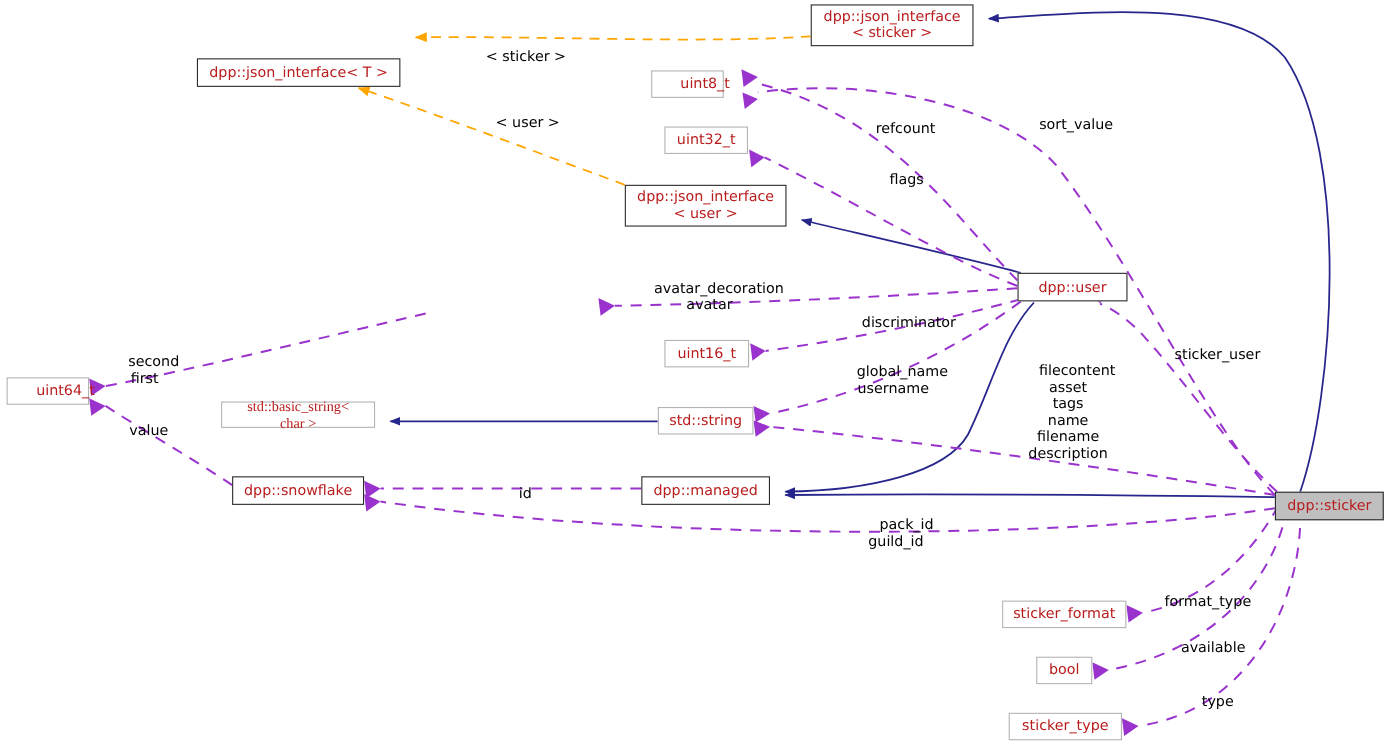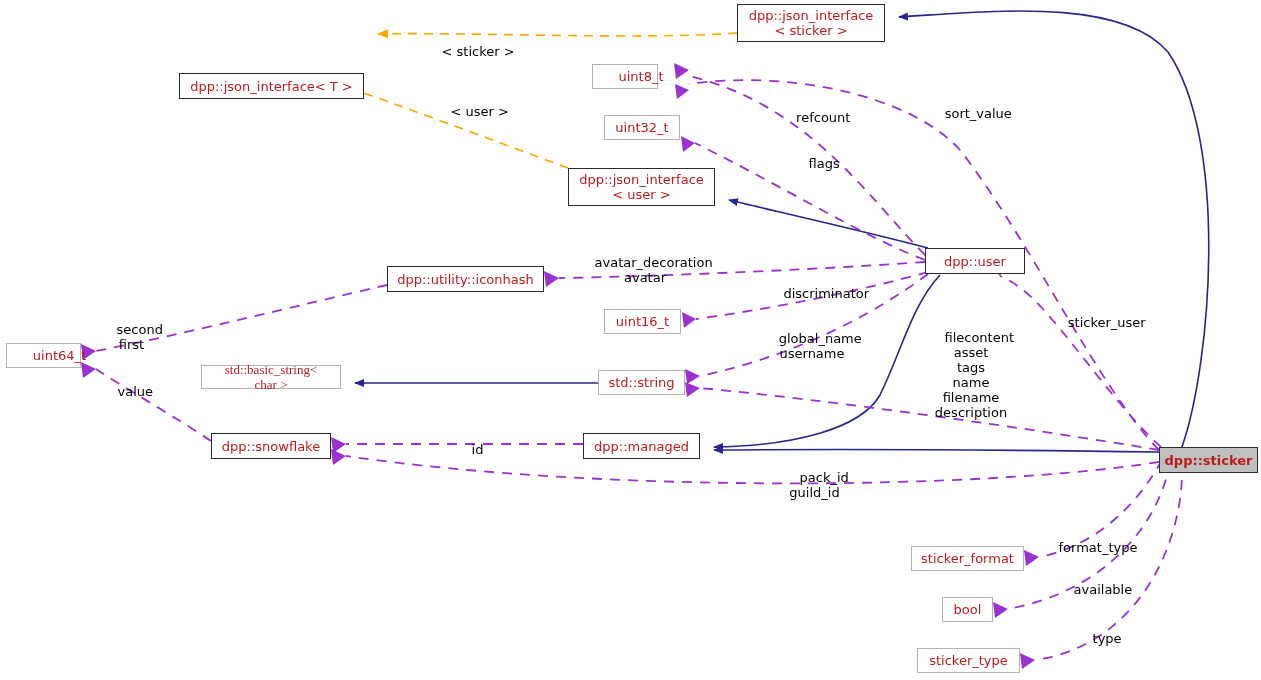--- a/index.html
+++ b/index.html
@@ -118,21 +118,21 @@
       <polygon points="96,351 81,344 83,360"></polygon>
       <polygon points="96,369 81,362 83,378"></polygon>
       <polygon points="346,444 331,437 333,453"></polygon>
       <polygon points="346,456 331,449 333,465"></polygon>
       <polygon points="1039,557 1024,550 1026,566"></polygon>
       <polygon points="1008,609 993,602 995,618"></polygon>
       <polygon points="1035,660 1020,653 1022,669"></polygon>
     </g>
   </svg>
 
-  <div class="node strong" style="left:179px; top:53px; width:185px; height:26px;margin-top:20px;">
+  <div class="node strong" style="left:179px; top:53px; width:185px; height:26px;">
     <span>dpp::json_interface&lt; T &gt;</span>
   </div>
 
   <div class="node strong" style="left:737px; top:4px; width:148px; height:38px;">
     <span>dpp::json_interface
 &lt; sticker &gt;</span>
   </div>
 
   <div class="node strong" style="left:568px; top:168px; width:147px; height:38px;">
     <span>dpp::json_interface
@@ -148,23 +148,20 @@
   </div>
 
   <div class="node plain" style="left:604px; top:309px; width:77px; height:25px;">
     <span>uint16_t</span>
   </div>
 
   <div class="node plain" style="left:6px; top:343px; width:75px; height:25px;padding-left:32px;">
     <span>uint64_t</span>
   </div>
 
-  <div class="node strong" style="left:387px; top:266px; width:157px; height:26px;">
-    <span>dpp::utility::iconhash</span>
-  </div>
 
   <div class="node plain" style="left:201px; top:365px; width:140px; height:24px;font-family:Liberation Serif, serif;">
     <span>std::basic_string&lt;
 char &gt;</span>
   </div>
 
   <div class="node plain" style="left:598px; top:370px; width:87px; height:25px;">
     <span>std::string</span>
   </div>
 
@@ -185,21 +182,21 @@
   </div>
 
   <div class="node plain" style="left:942px; top:597px; width:51px; height:25px;">
     <span>bool</span>
   </div>
 
   <div class="node plain" style="left:917px; top:648px; width:103px; height:25px;">
     <span>sticker_type</span>
   </div>
 
-  <div class="node current" style="left:1159px; top:447px; width:99px; height:26px;font-weight:bold;">
+  <div class="node current" style="left:1159px; top:447px; width:99px; height:26px;">
     <span>dpp::sticker</span>
   </div>
 
   <div class="edge-label" style="left:425px; top:29px; width:88px;">
     <span>&lt; sticker &gt;</span>
   </div>
 
   <div class="edge-label" style="left:434px; top:89px; width:70px;">
     <span>&lt; user &gt;</span>
   </div>

